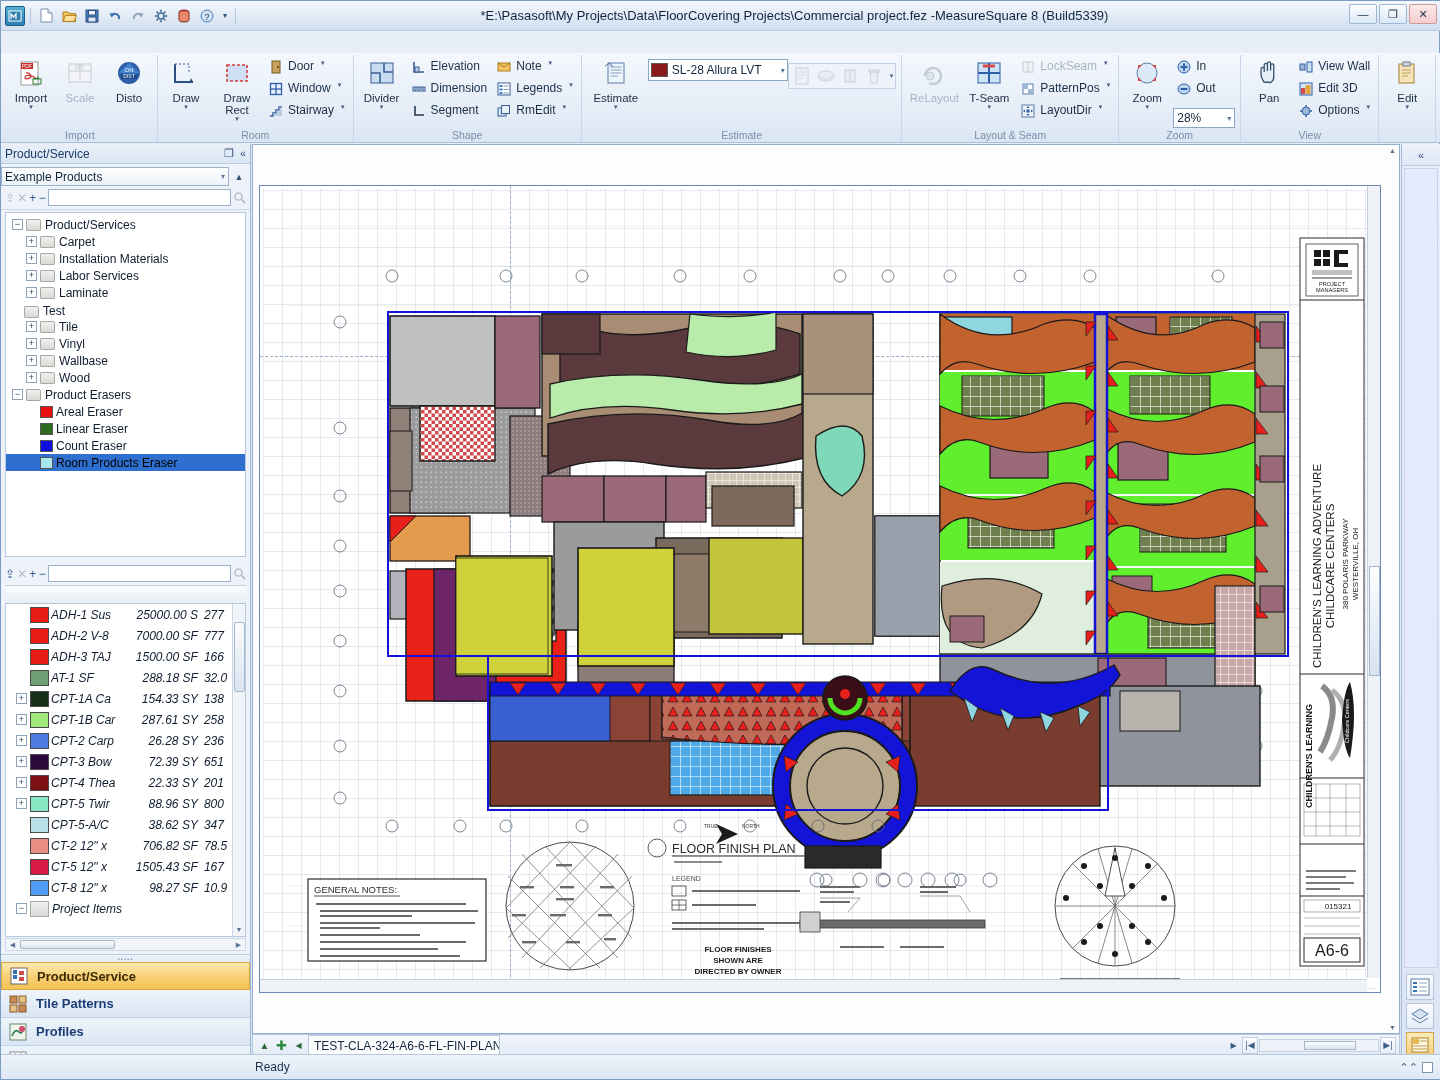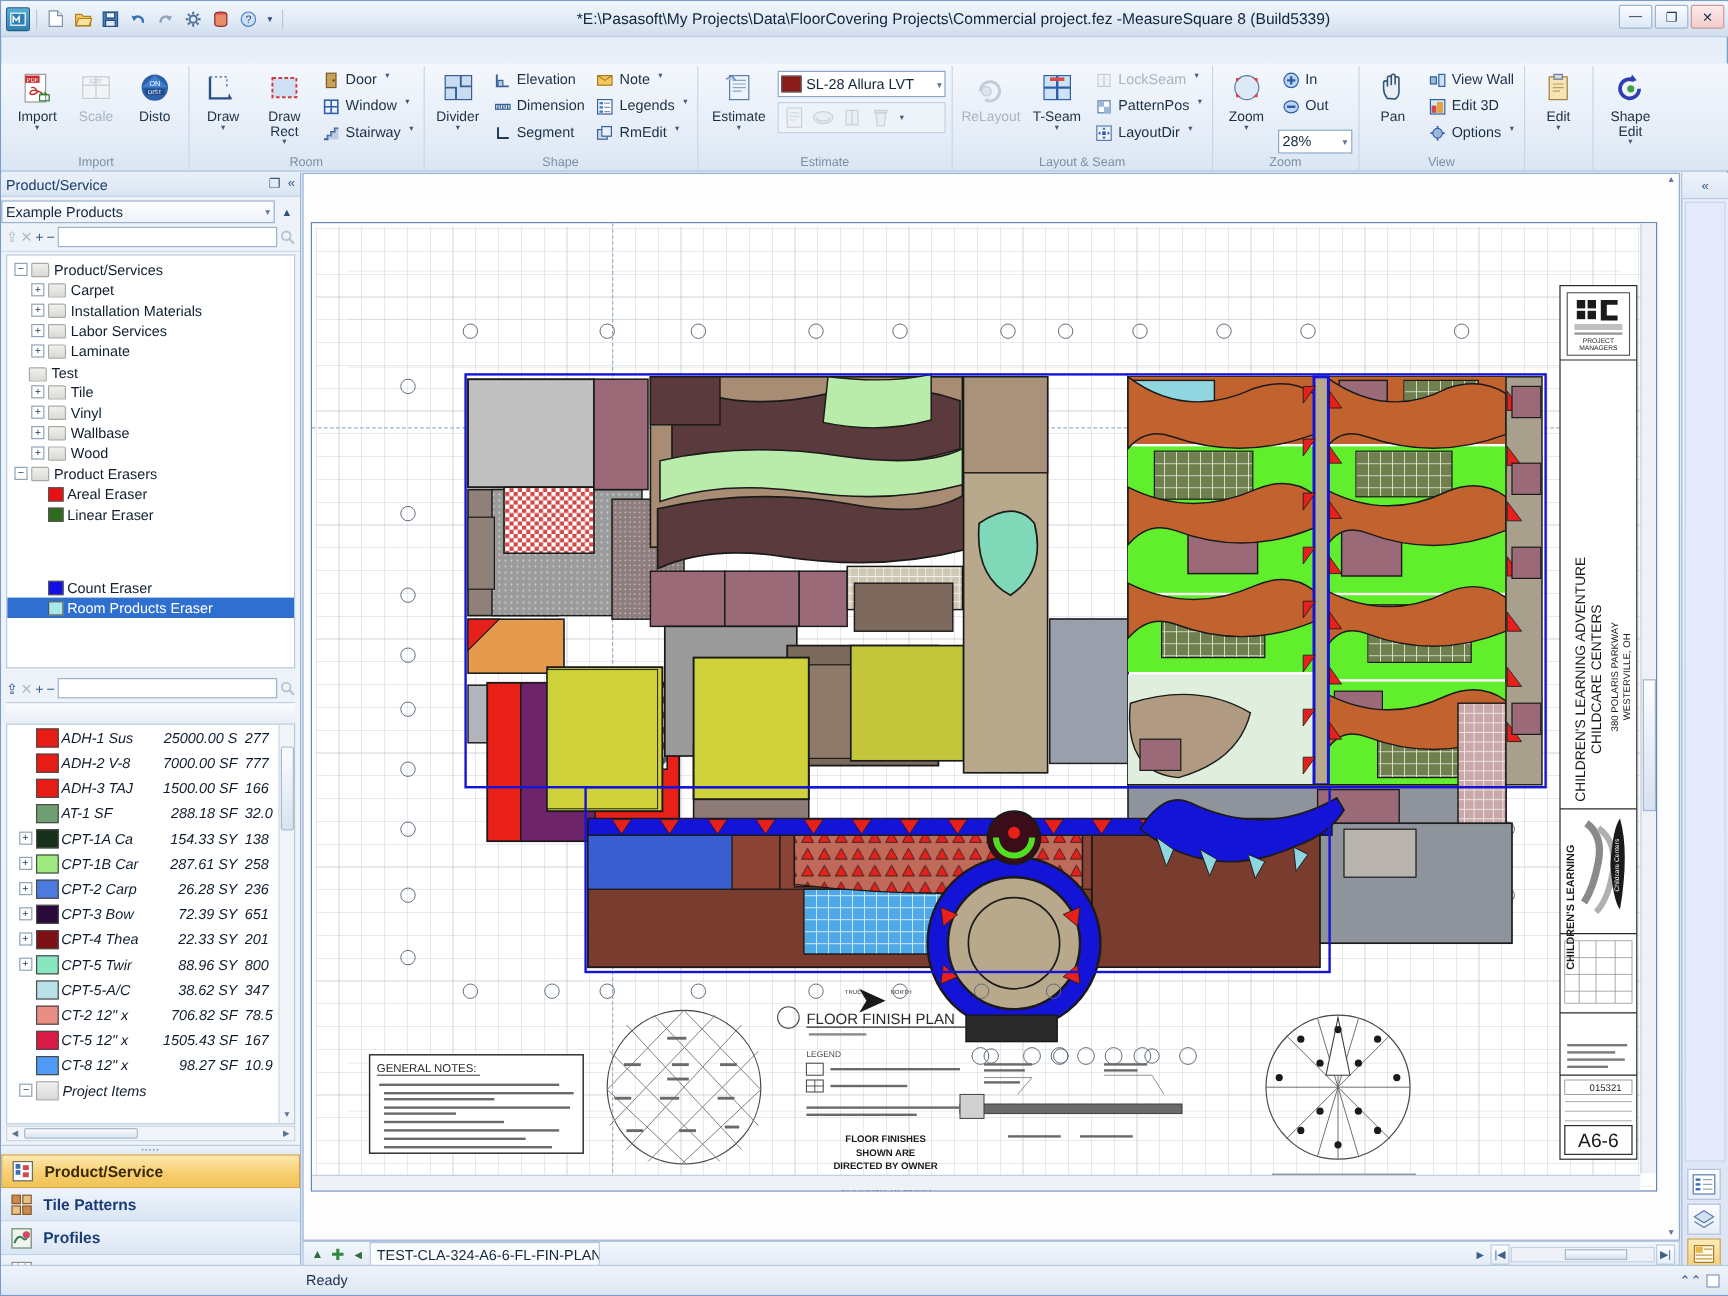--- a/index.html
+++ b/index.html
@@ -165,21 +165,21 @@
     flex: 0 0 auto;
   }
   .tnode .exp.none { border: none; background: none; }
   .tnode .folder {
     width: 15px; height: 12px; margin-right: 4px; flex: 0 0 auto;
     background: linear-gradient(#f0f0ef, #d9d9d6);
     border: 1px solid #a9a9a4; border-radius: 1px 2px 1px 1px;
   }
   .tnode .cswatch { width: 13px; height: 12px; margin-right: 3px; border: 1px solid #555; flex: 0 0 auto; }
   .tnode.sel { background: #2f6fd0; color: #fff; }
-  .tnode.sel .lbltxt { background: #2f6fd0; color: #ffffff; }
+  .tnode.sel .lbltxt { background: #2f6fd0; color: #000000; }
 
   .listpanel { flex: 1; display: flex; flex-direction: column; margin-top: 4px; }
   .gridhead {
     display: flex; height: 19px; background: linear-gradient(#fbfcfe, #e7eef7);
     border-top: 1px solid #c3d2e2; border-bottom: 1px solid #b3c5d8;
     font-size: 12px; color: #20364f;
   }
   .gh { display: flex; align-items: center; justify-content: center; border-right: 1px solid #d2dde9; margin-top: 46px; }
   .grid { flex: 1; background: #fff; border: 1px solid #b7c9dd; border-top: none;
           margin: 0 4px; overflow: hidden; position: relative; }
@@ -597,21 +597,21 @@
                   <line x1="9.5" y1="10" x2="20.5" y2="10"></line>
                   <line x1="9.5" y1="13" x2="20.5" y2="13"></line>
                   <line x1="9.5" y1="16" x2="17" y2="16"></line>
                 </g>
                 <path d="M4 6 l5 -3 l3 4" fill="#b8cde3" stroke="#5a7da8"></path>
               </svg>
           </span>
           <span class="lbl">Estimate</span>
           <span class="caret">▾</span>
         </div>
-        <div style="display:flex;flex-direction:column;padding-top:2px">
+        <div style="display:flex;flex-direction:row;padding-top:2px">
           <div class="prodcombo">
             <span class="swatch-dark"></span>
             <span>SL-28 Allura LVT</span>
             <span style="margin-left:auto;font-size:8px;color:#5d7699">▾</span>
           </div>
           <div class="estrow">
             <span class="ico">
               <svg width="20" height="20" viewBox="0 0 20 20">
                   <rect x="4" y="2" width="12" height="16" fill="#eef2f7" stroke="#9aa8b8"></rect>
                   <g stroke="#b0bcc9">
@@ -940,21 +940,21 @@
         <div class="tnode" style="padding-left: 20px;">
           <span class="exp none"></span>
           <span class="cswatch" style="background: rgb(232, 16, 16);"></span>
           <span class="lbltxt">Areal Eraser</span>
         </div>
         <div class="tnode" style="padding-left: 20px;">
           <span class="exp none"></span>
           <span class="cswatch" style="background: rgb(46, 107, 30);"></span>
           <span class="lbltxt">Linear Eraser</span>
         </div>
-        <div class="tnode" style="padding-left: 20px; margin-top: 44px;">
+        <div class="tnode" style="padding-left: 20px;">
           <span class="exp none"></span>
           <span class="cswatch" style="background: rgb(16, 16, 224);"></span>
           <span class="lbltxt">Count Eraser</span>
         </div>
         <div class="tnode sel" style="padding-left: 20px;">
           <span class="exp none"></span>
           <span class="cswatch" style="background: rgb(168, 232, 236);"></span>
           <span class="lbltxt">Room Products Eraser</span>
         </div>
       </div>

